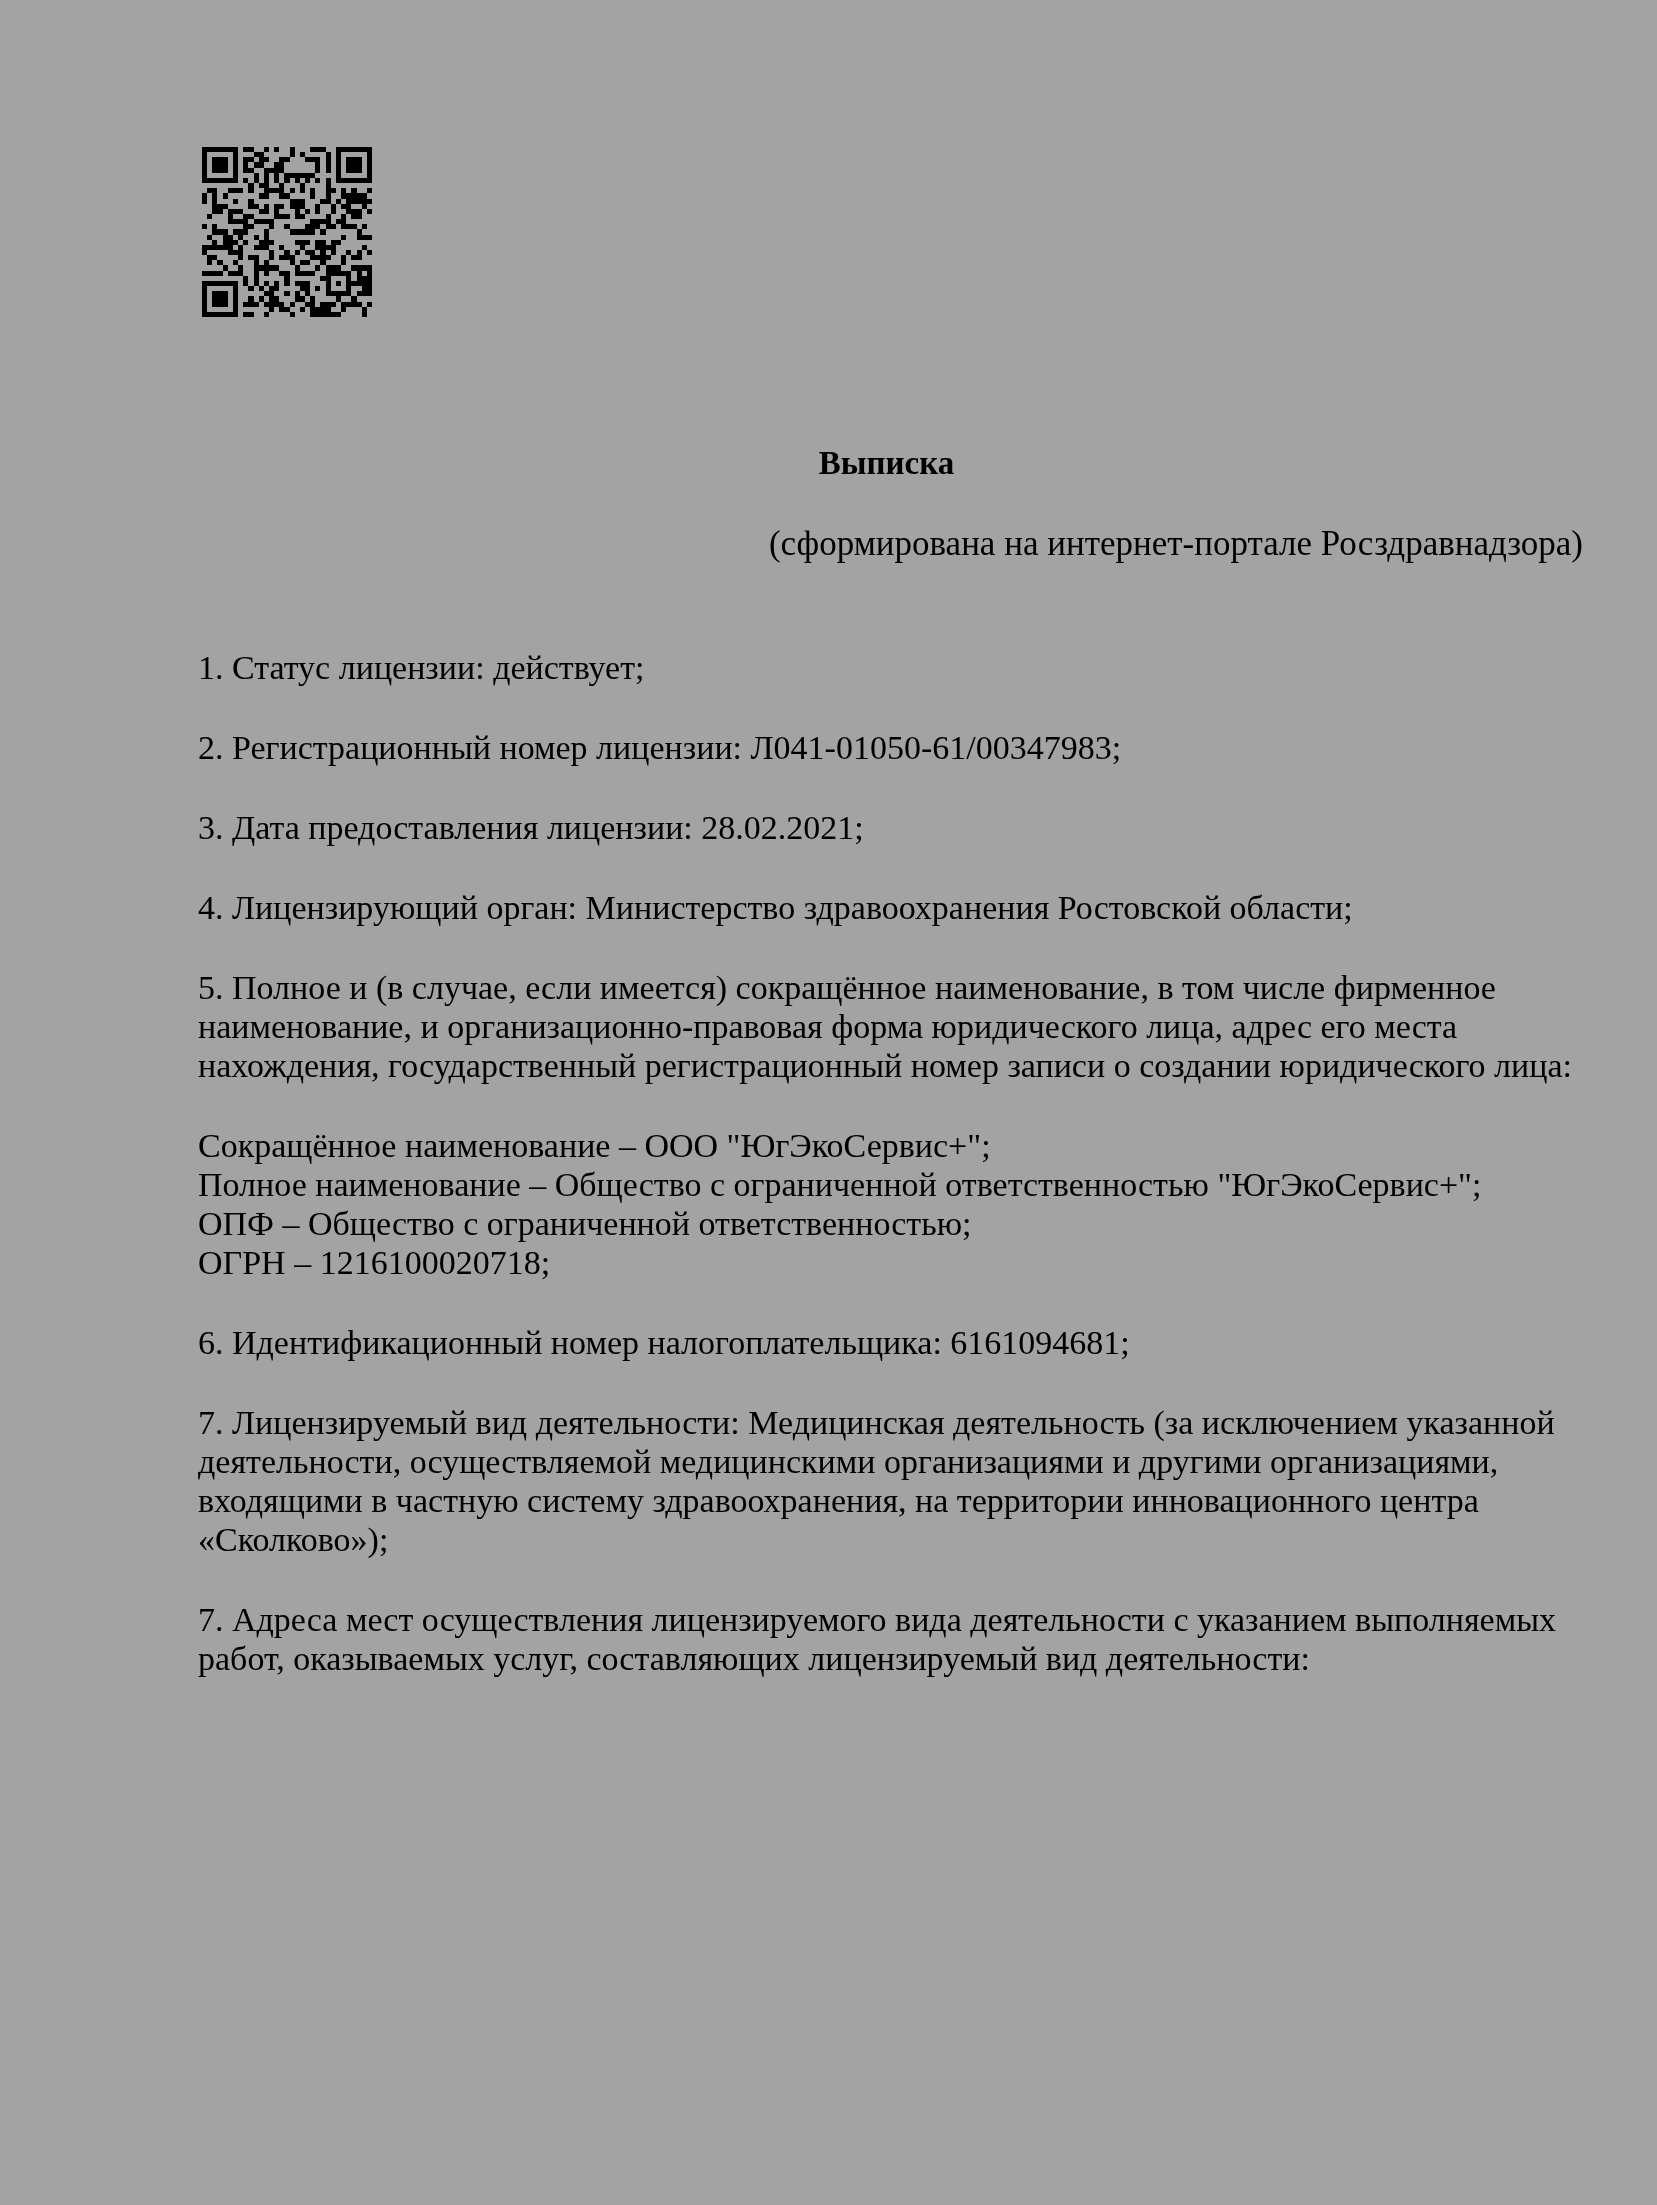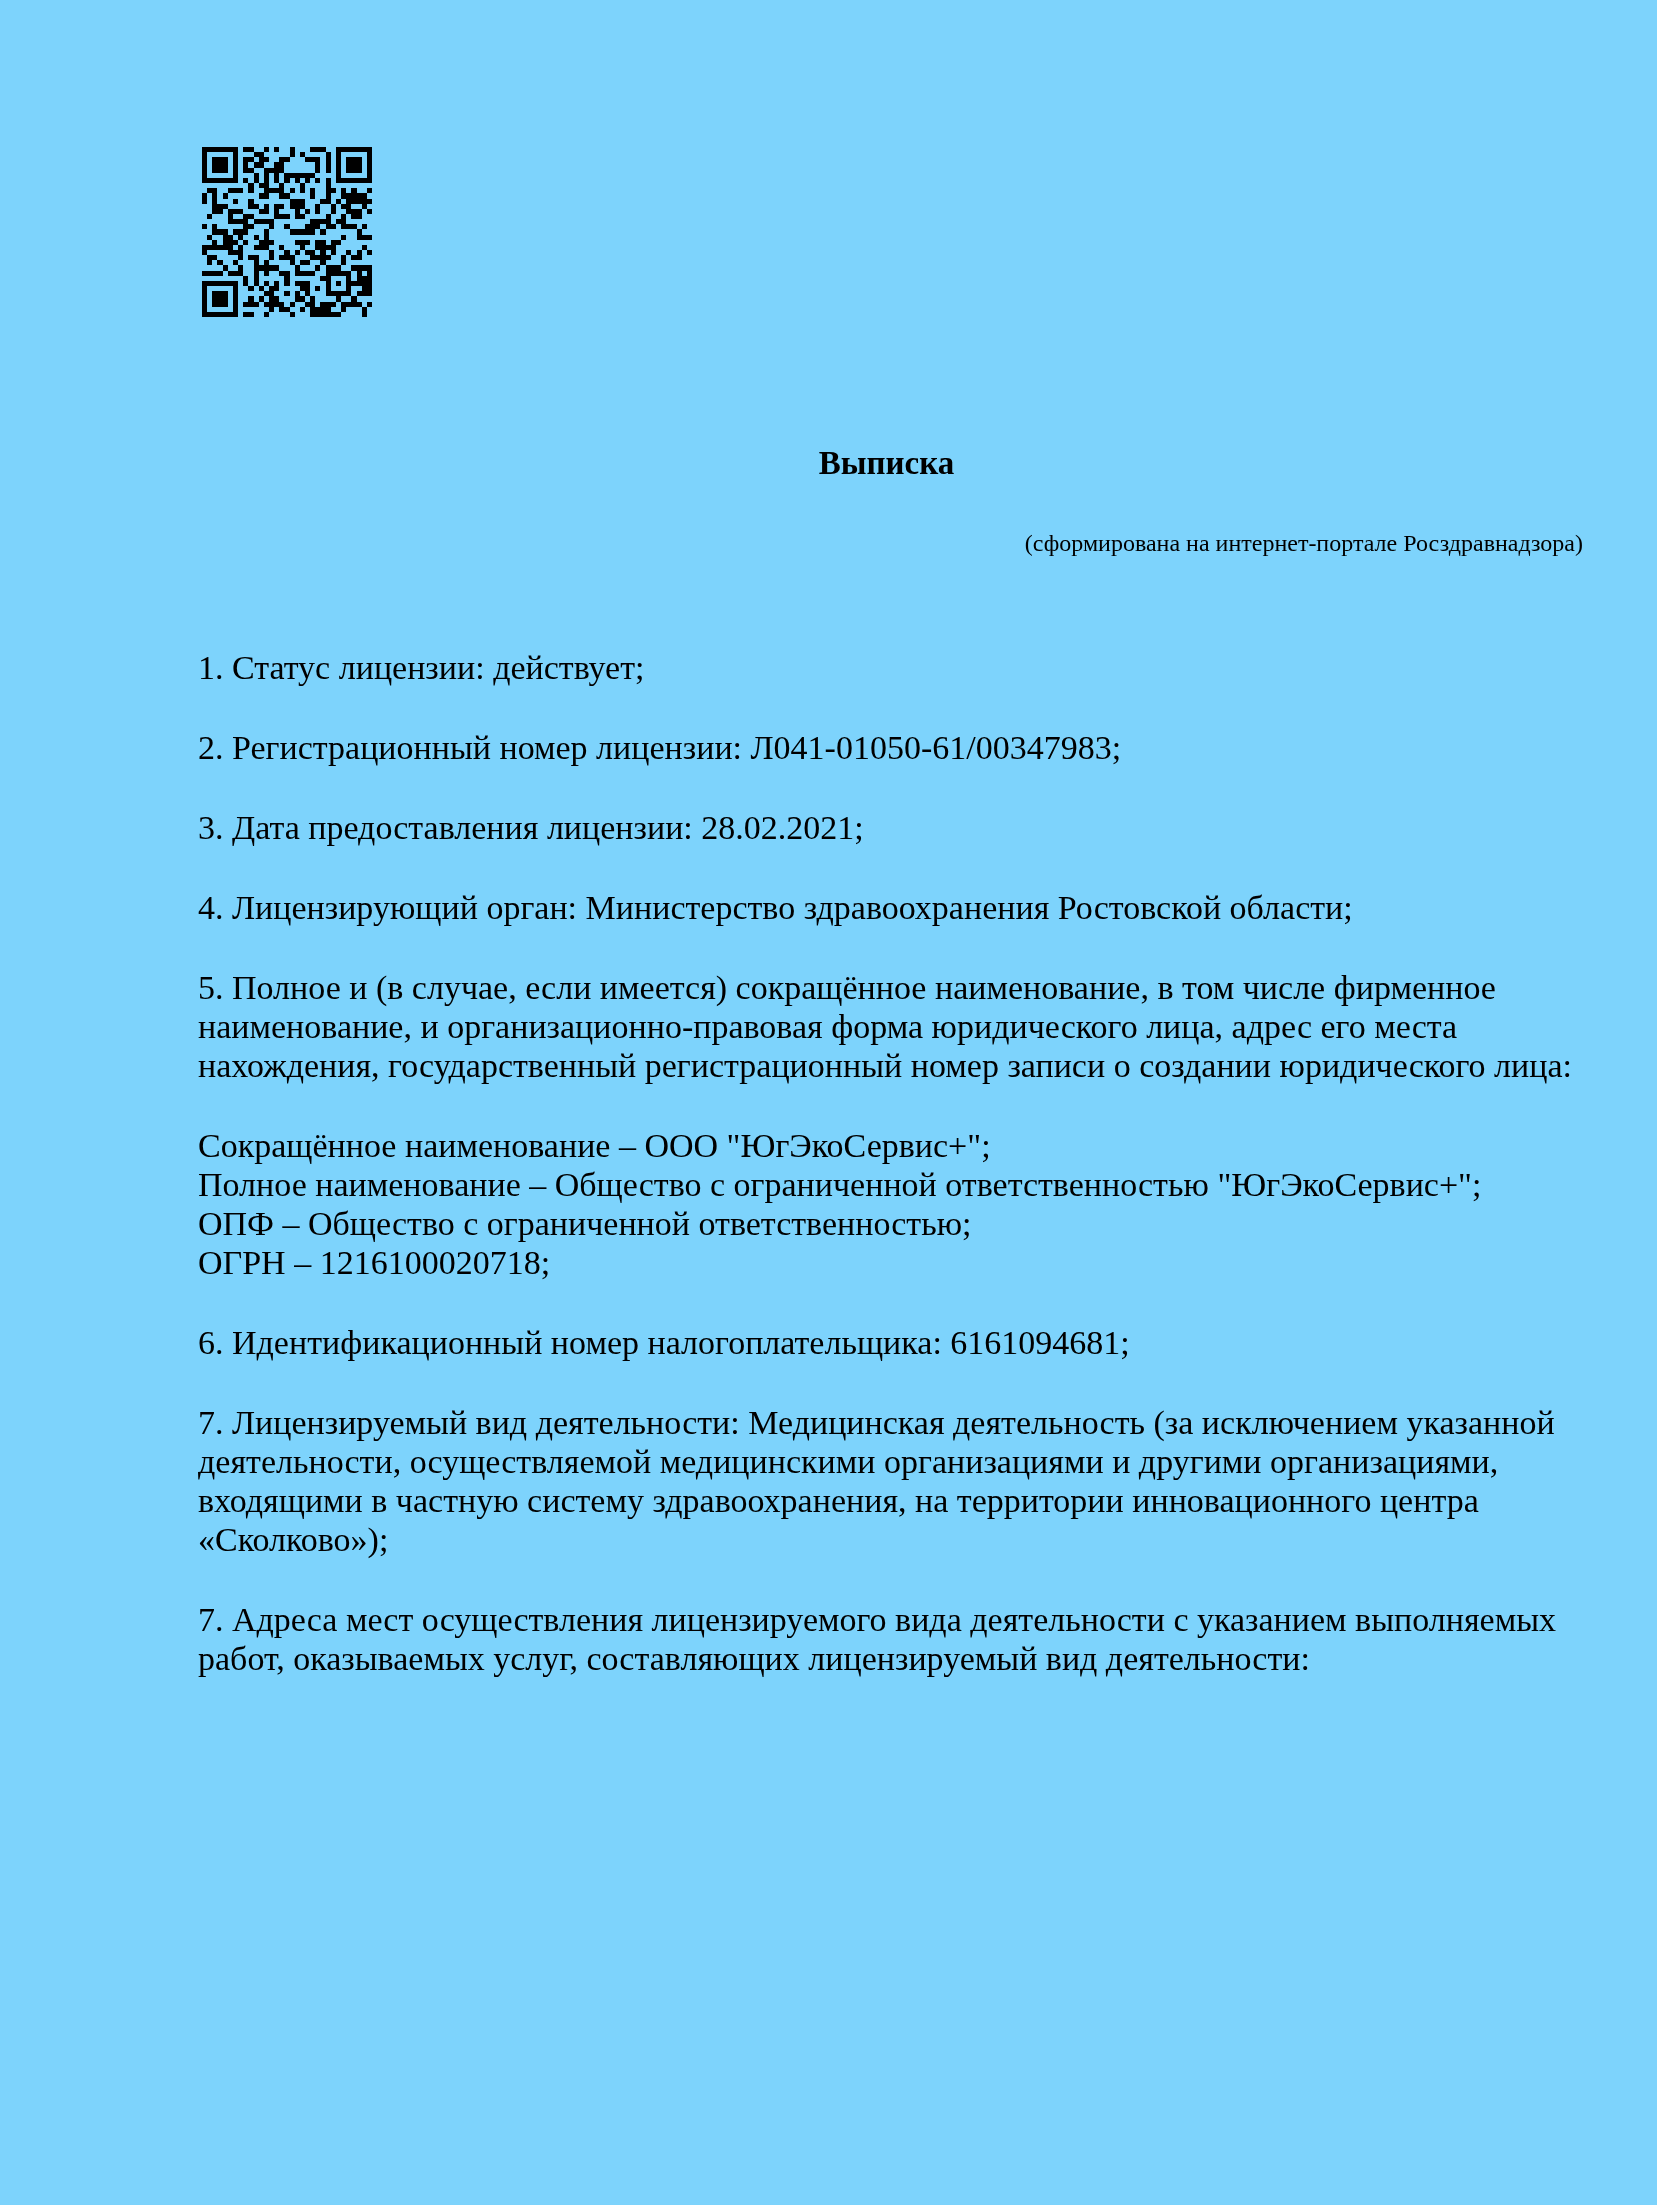--- a/index.html
+++ b/index.html
@@ -4,21 +4,21 @@
 <style>
   html, body {
     margin: 0;
     padding: 0;
     background: #ffffff;
   }
   .page {
     position: relative;
     width: 1657px;
     height: 2205px;
-    background: #7dd3fc;
+    background: #a3a3a3;
     overflow: hidden;
     font-family: "Liberation Serif", "DejaVu Serif", serif;
     color: #000000;
   }
   .qr {
     position: absolute;
     left: 202px;
     top: 147px;
     width: 170px;
     height: 170px;
@@ -33,21 +33,21 @@
     line-height: 39px;
   }
   .doc-title {
     font-weight: bold;
     font-size: 33px;
     line-height: 50px;
     text-align: center;
     margin: 0;
   }
   .doc-subtitle {
-    font-size: 24px;
+    font-size: 35px;
     line-height: 33px;
     text-align: right;
     margin: 39px 0 88px 0;
   }
   .para {
     margin: 0 0 41px 8px;
   }
   .para:last-child { margin-bottom: 0; }
   .org-line {  }
 </style>

